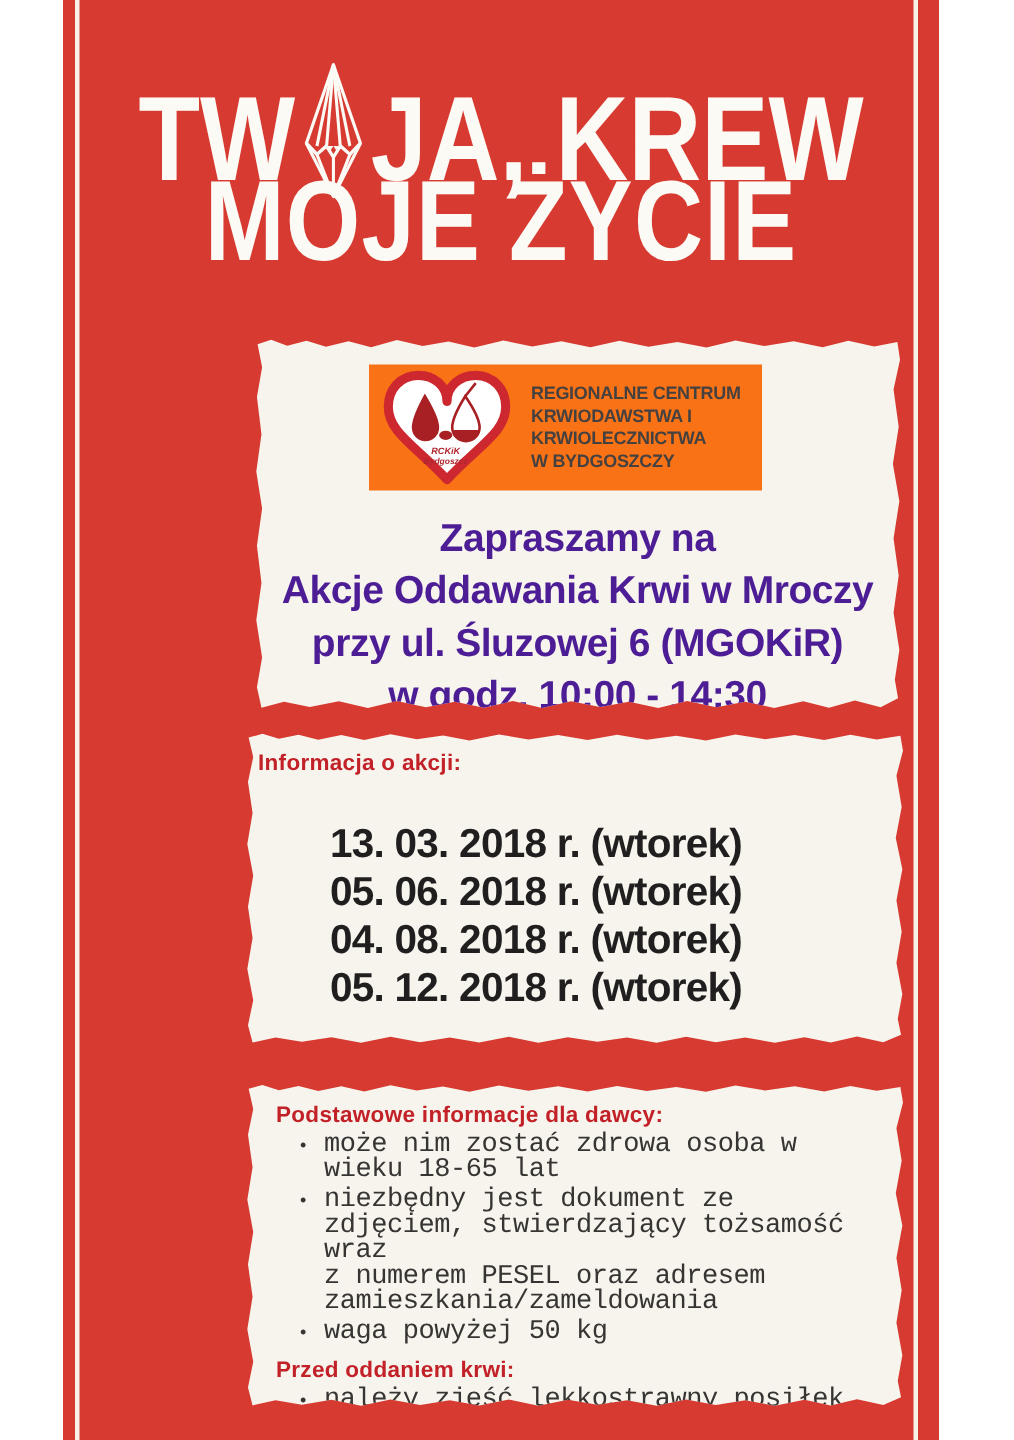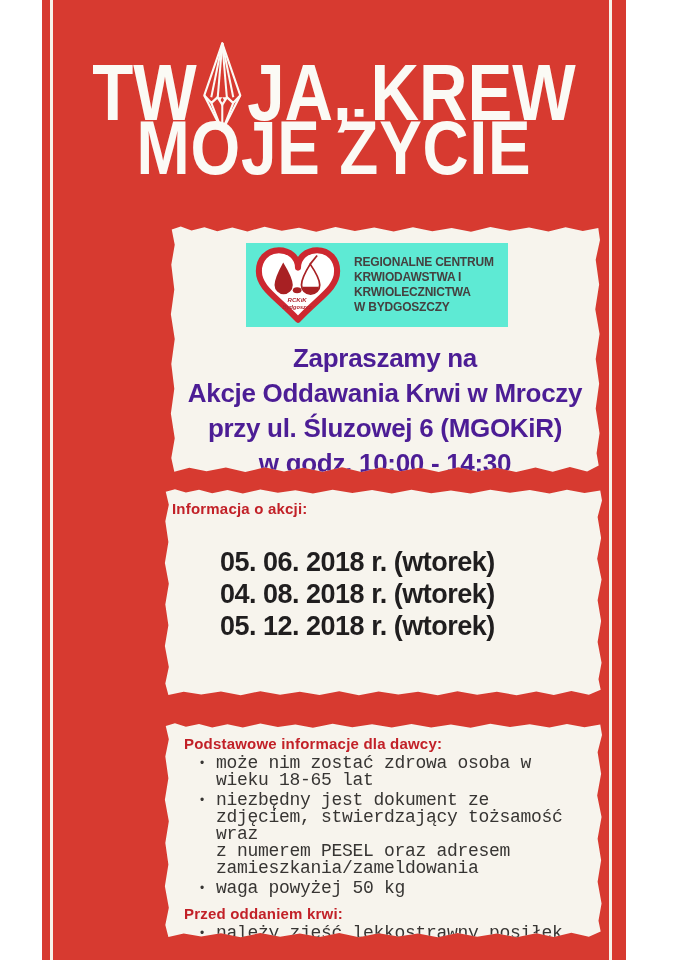--- a/index.html
+++ b/index.html
@@ -48,21 +48,21 @@
       0.3% 94%, 1.1% 86%, 0.2% 76%, 1% 66%, 0.3% 56%, 1.1% 46%, 0.2% 36%, 1% 26%,
       0.3% 16%, 1.1% 8%);
   }
   .panel-a { left:128px; top:225px; width:430px; height:248px; }
   .panel-b { left:122px; top:488px; width:438px; height:208px; }
   .panel-c { left:122px; top:722px; width:438px; height:216px; }
 
   
   .logo-box {
     position:absolute; left:76px; top:18px; width:262px; height:84px;
-    background:#5eead4; display:flex; align-items:center; padding-left:6px;
+    background:#f97316; display:flex; align-items:center; padding-left:6px;
   }
   .heart-logo { width:92px; height:80px; flex:0 0 auto; }
   .org-name {
     margin-left:10px; font-size:12px; font-weight:bold; color:#454140;
     line-height:15px; letter-spacing:-0.2px;
   }
 
   
   .invitation {
     position:absolute; left:0; right:0; top:116px; text-align:center;
@@ -137,20 +137,21 @@
       <div>Zapraszamy na</div>
       <div>Akcje Oddawania Krwi w Mroczy</div>
       <div>przy ul. Śluzowej 6 (MGOKiR)</div>
       <div>w godz. 10:00 - 14:30</div>
     </div>
   </div>
 
   <div class="panel panel-b">
     <div class="red-heading">Informacja o akcji:</div>
     <div class="dates">
+      <div>13. 03. 2018 r. (wtorek)</div>
       <div>05. 06. 2018 r. (wtorek)</div>
       <div>04. 08. 2018 r. (wtorek)</div>
       <div>05. 12. 2018 r. (wtorek)</div>
     </div>
   </div>
 
   <div class="panel panel-c">
     <div class="inner">
       <div class="red-heading">Podstawowe informacje dla dawcy:</div>
       <div class="bullets">

